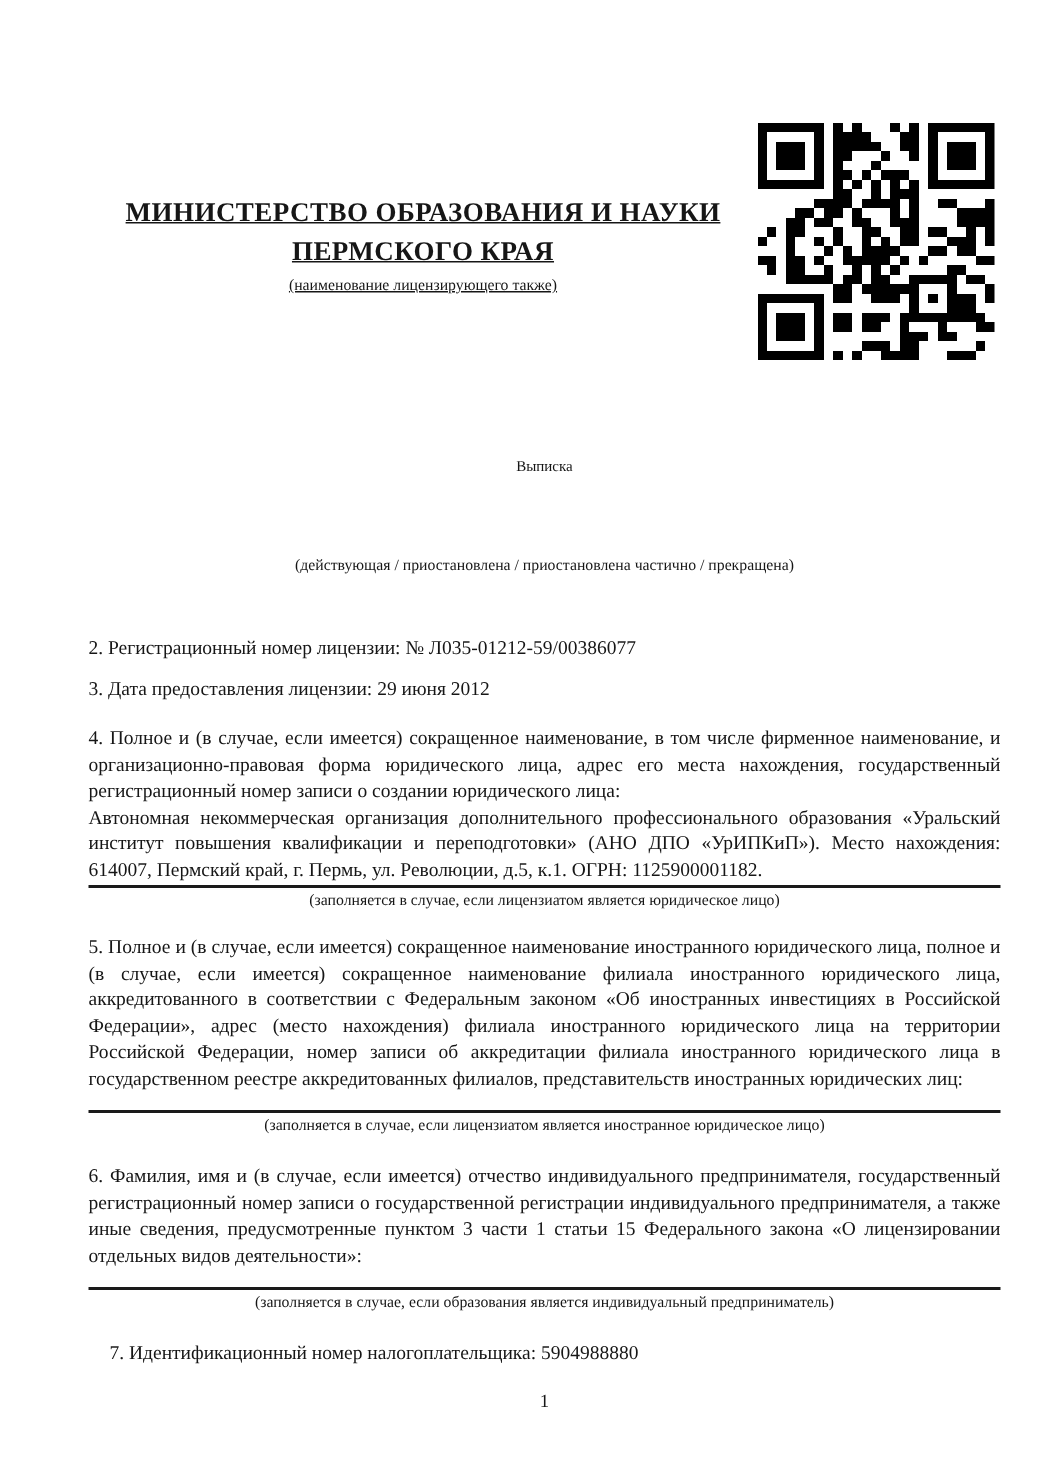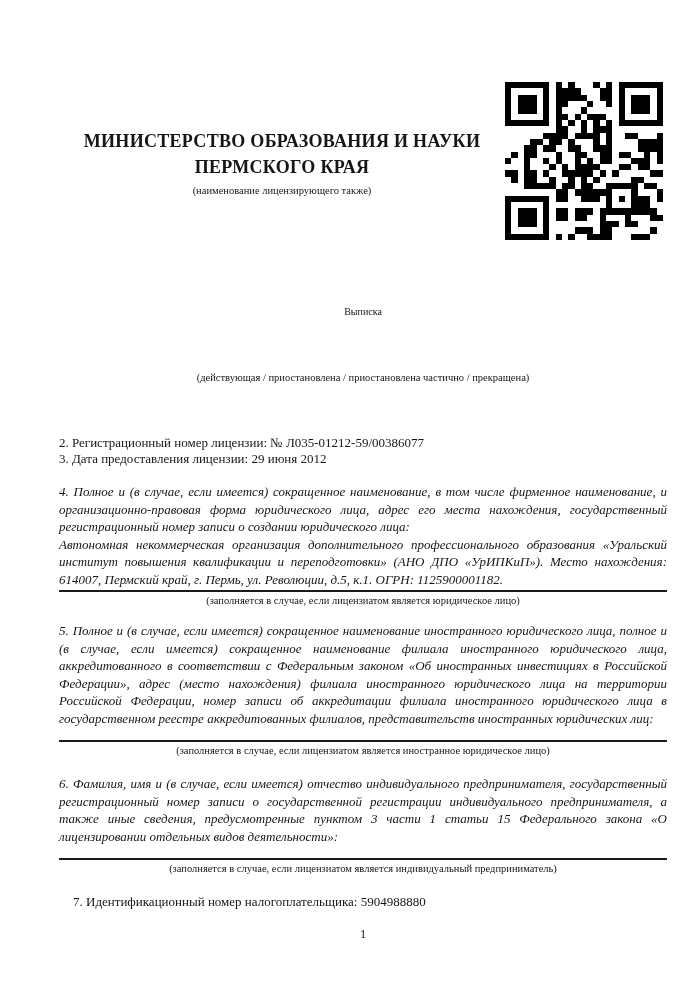--- a/index.html
+++ b/index.html
@@ -19,20 +19,21 @@
   
   .qr {
     left: 505px; top: 82px;
     width: 158px; height: 158px;
   }
   .qr svg { display: block; width: 158px; height: 158px; }
 
   .ministry {
     left: 59px; top: 128px; width: 446px;
     text-align: center;
+    text-decoration: underline;
   }
   .ministry-name {
     font-size: 18px;
     font-weight: 700;
     line-height: 26px;
     letter-spacing: 0.3px;
     white-space: nowrap;
   }
   .small-caption {
     font-size: 10.5px;
@@ -48,28 +49,28 @@
     line-height: 17.5px;
   }
 
   
   .item {
     left: 59px; width: 608px;
     font-size: 13px;
     line-height: 17.5px;
   }
   .i1 { top: 369px; }
-  .i2 { top: 434px; }
+  .i2 { top: 423px; }
   .i3 { top: 450px; }
   .i4 { top: 483px; }
   .i5 { top: 622px; }
   .i6 { top: 775px; }
   .i7 { top: 893px; margin-left: 14px; }
 
-  .just { text-align: justify; text-justify: inter-word; font-style: italic; }
+  .just { text-align: justify; text-justify: inter-word; }
   .center { text-align: center; }
 
   .rule {
     height: 0;
     border-top: 2px solid #1a1a1a;
   }
   .rule-tight { margin-top: 2px; }
   .rule-gap   { margin-top: 13px; }
   .cap-after-rule { margin-top: 2px; }
   .cap-after-text { margin-top: 2px; }
@@ -439,21 +440,21 @@
 
   <section class="abs item i5">
     <div class="just">5. Полное и (в случае, если имеется) сокращенное наименование иностранного юридического лица, полное и (в случае, если имеется) сокращенное наименование филиала иностранного юридического лица, аккредитованного в соответствии с Федеральным законом «Об иностранных инвестициях в Российской Федерации», адрес (место нахождения) филиала иностранного юридического лица на территории Российской Федерации, номер записи об аккредитации филиала иностранного юридического лица в государственном реестре аккредитованных филиалов, представительств иностранных юридических лиц:</div>
     <div class="rule rule-gap"></div>
     <div class="small-caption center cap-after-rule">(заполняется в случае, если лицензиатом является иностранное юридическое лицо)</div>
   </section>
 
   <section class="abs item i6">
     <div class="just">6. Фамилия, имя и (в случае, если имеется) отчество индивидуального предпринимателя, государственный регистрационный номер записи о государственной регистрации индивидуального предпринимателя, а также иные сведения, предусмотренные пунктом 3 части 1 статьи 15 Федерального закона «О лицензировании отдельных видов деятельности»:</div>
     <div class="rule rule-gap"></div>
-    <div class="small-caption center cap-after-rule">(заполняется в случае, если лицензиатом является индивидуальный предприниматель)</div>
+    <div class="small-caption center cap-after-rule">(заполняется в случае, если образования является индивидуальный предприниматель)</div>
   </section>
 
   <section class="abs item i7">
     <div>7. Идентификационный номер налогоплательщика: 5904988880</div>
   </section>
 
   <footer class="abs page-footer">1</footer>
 
 </div>
 

